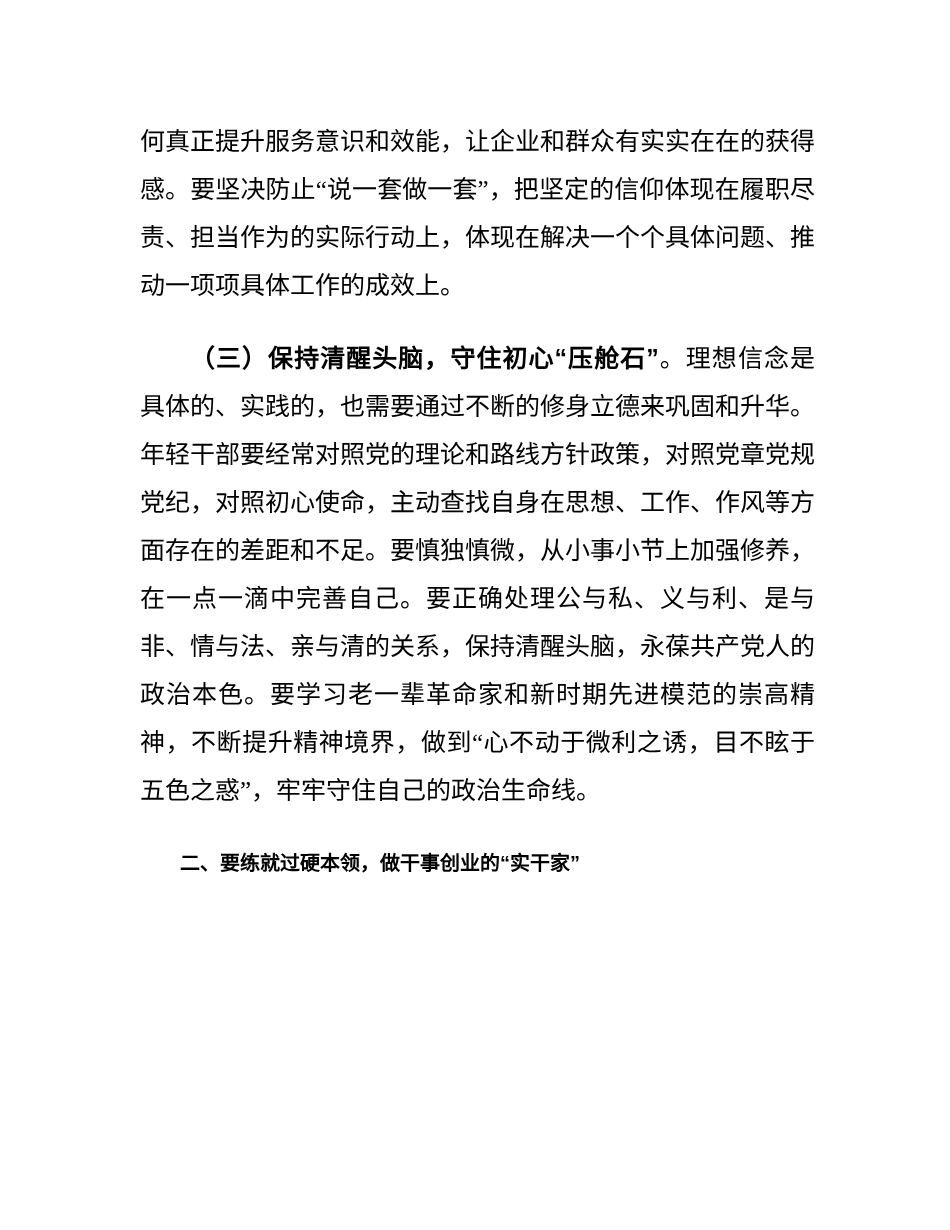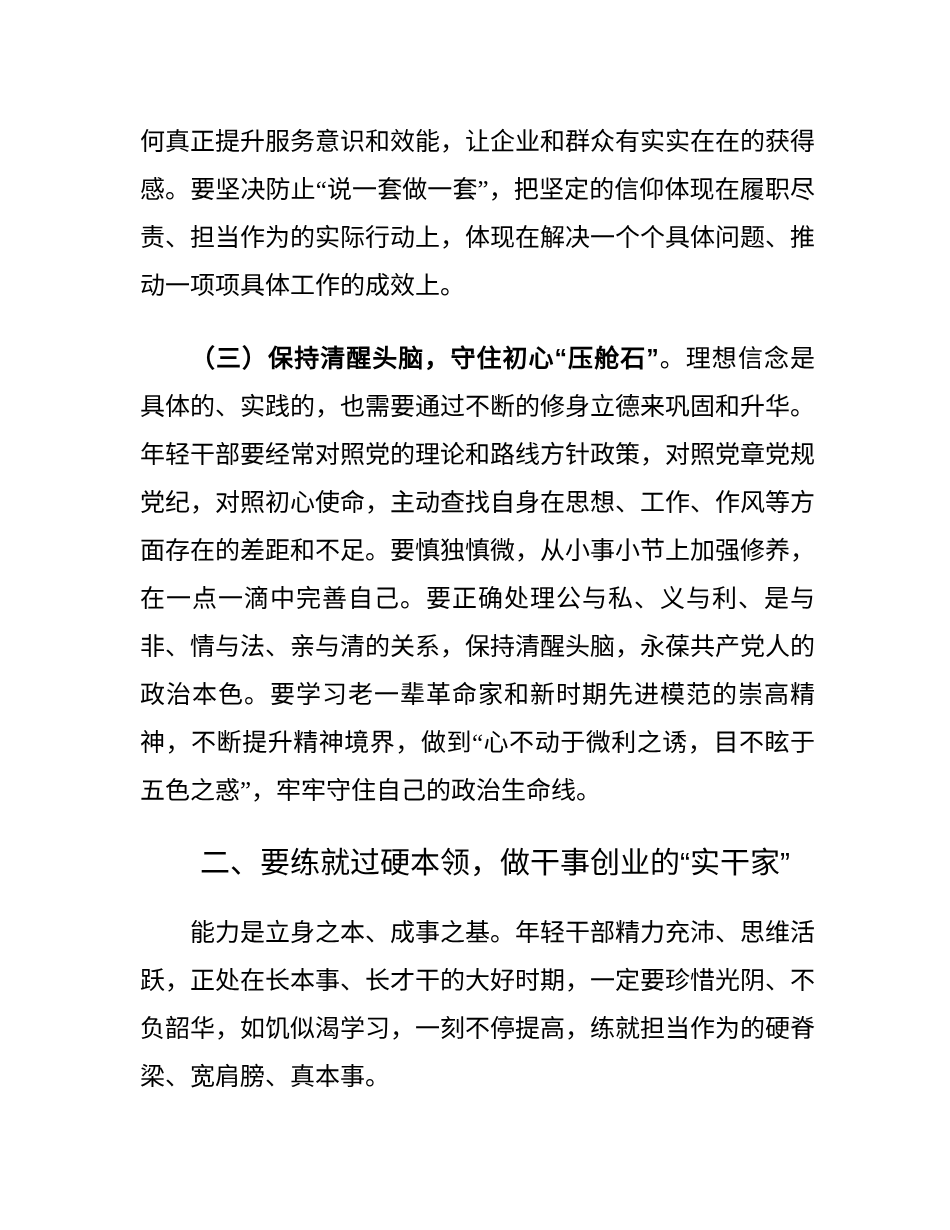--- a/index.html
+++ b/index.html
@@ -35,35 +35,34 @@
   }
   .body-para.no-indent {
     text-indent: 0;
   }
   .lead-bold {
     font-weight: 700;
     font-family: "Liberation Sans", "DejaVu Sans", sans-serif;
   }
   .section-heading {
     margin: 0 0 22px 0;
-    font-size: 30px;
+    font-size: 20px;
     line-height: 48px;
     text-indent: 2em;
-    font-weight: 400;
+    font-weight: 700;
     font-family: "Liberation Sans", "DejaVu Sans", sans-serif;
   }
 </style>
 </head>
 <body>
 
 <div class="page">
   <div class="doc">
 
     <p class="body-para no-indent"><span>何真正提升服务意识和效能，让企业和群众有实实在在的获得感。要坚决防止“说一套做一套”，把坚定的信仰体现在履职尽责、担当作为的实际行动上，体现在解决一个个具体问题、推动一项项具体工作的成效上。</span></p>
 
     <p class="body-para"><span class="lead-bold">（三）保持清醒头脑，守住初心“压舱石”</span><span>。理想信念是具体的、实践的，也需要通过不断的修身立德来巩固和升华。年轻干部要经常对照党的理论和路线方针政策，对照党章党规党纪，对照初心使命，主动查找自身在思想、工作、作风等方面存在的差距和不足。要慎独慎微，从小事小节上加强修养，在一点一滴中完善自己。要正确处理公与私、义与利、是与非、情与法、亲与清的关系，保持清醒头脑，永葆共产党人的政治本色。要学习老一辈革命家和新时期先进模范的崇高精神，不断提升精神境界，做到“心不动于微利之诱，目不眩于五色之惑”，牢牢守住自己的政治生命线。</span></p>
 
     <h2 class="section-heading"><span>二、要练就过硬本领，做干事创业的“实干家”</span></h2>
 
-    <p class="body-para"><span>能力是立身之本、成事之基。年轻干部精力充沛、思维活跃，正处在长本事、长才干的大好时期，一定要珍惜光阴、不负韶华，如饥似渴学习，一刻不停提高，练就担当作为的硬脊梁、宽肩膀、真本事。</span></p>
 
   </div>
 </div>
 
 </body></html>

